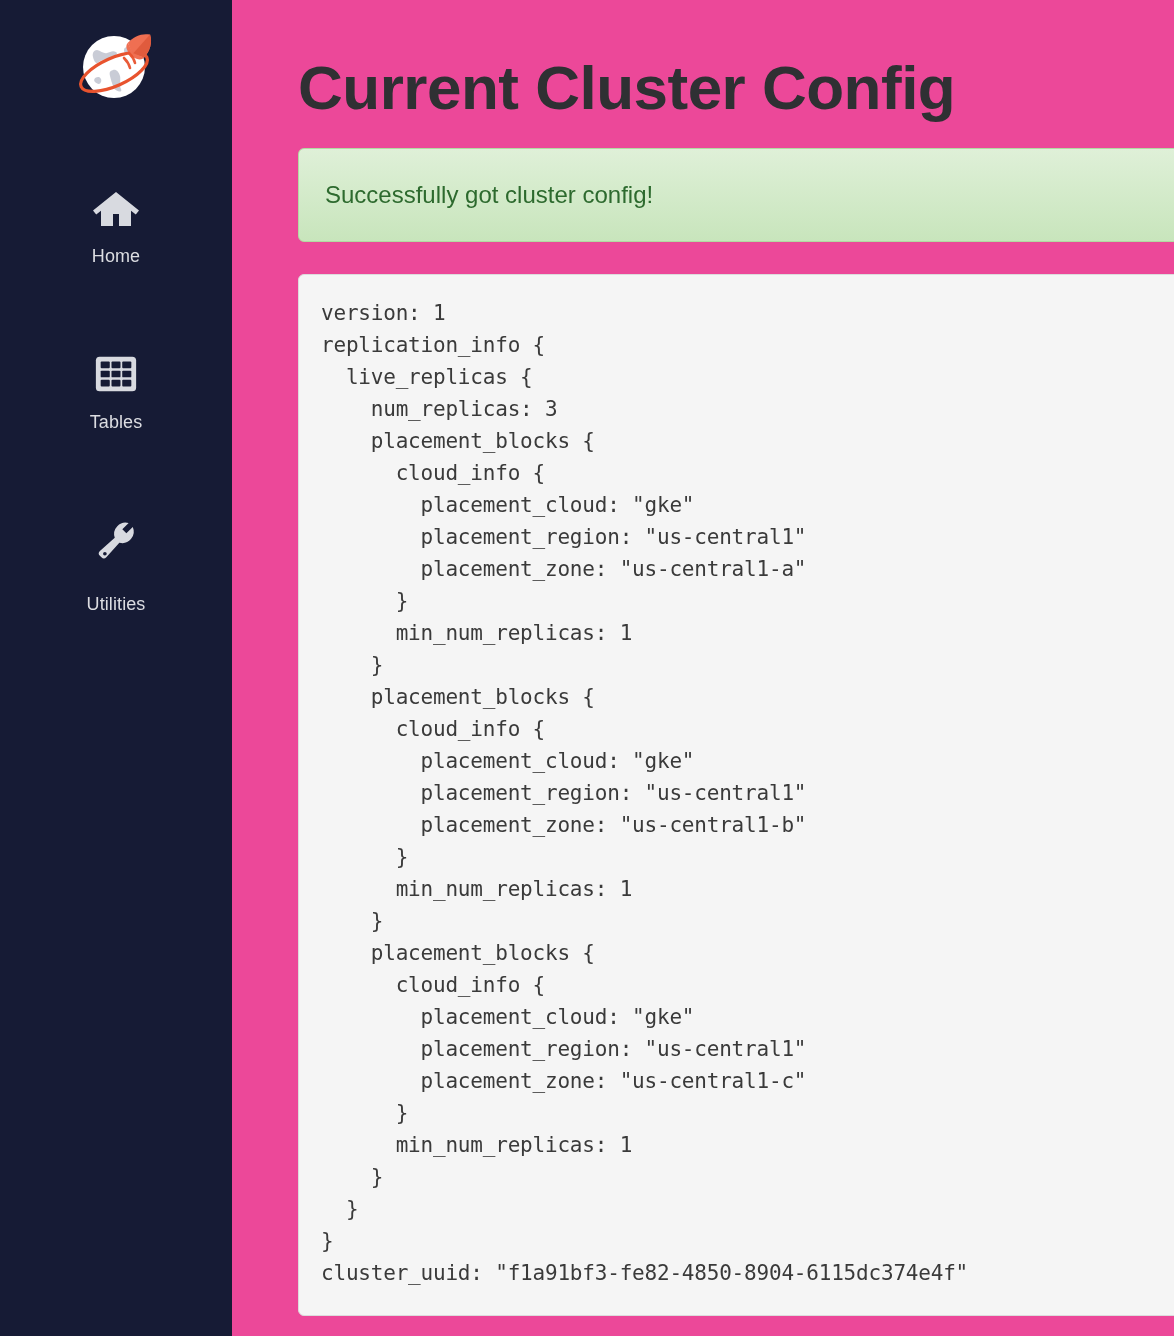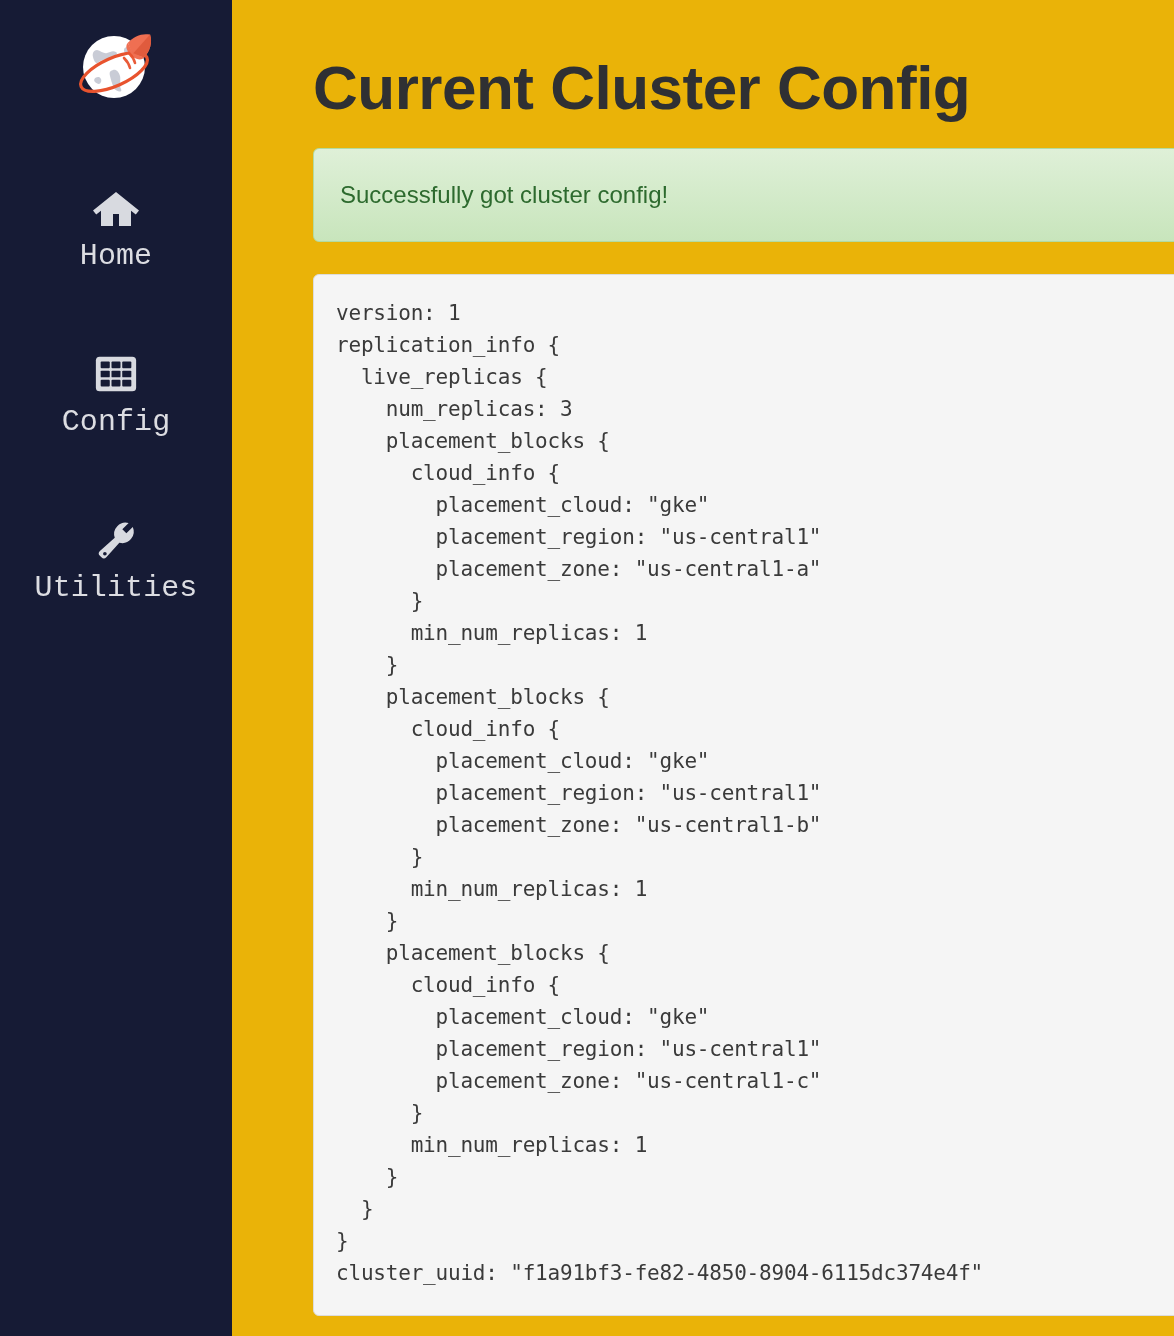--- a/index.html
+++ b/index.html
@@ -49,47 +49,47 @@
     width: 100%;
     display: flex;
     flex-direction: column;
     align-items: center;
     justify-content: center;
     padding: 14px 0 12px 0;
     margin-bottom: 54px;
     cursor: pointer;
     text-decoration: none;
   }
-  .nav-item:last-child { margin-bottom: 0; }
+  .nav-item:last-child { margin-bottom: 0; gap: 16px; }
   .nav-icon {
     width: 48px;
     height: 48px;
     display: flex;
     align-items: center;
     justify-content: center;
     margin-bottom: 10px;
   }
   .nav-icon svg { display: block; }
   .nav-label {
     color: #dcdde2;
-    font-size: 30px;
+    font-size: 18px;
     line-height: 28px;
-    font-family: Liberation Mono, monospace;
+    font-family: Liberation Sans, sans-serif;
     letter-spacing: 0.1px;
     white-space: nowrap;
     text-align: right;
   }
 
   
   .main {
     flex: 1;
     height: 1336px;
-    background: #eab308;
-    box-sizing: border-box;
-    padding: 0 0 0 15px;
+    background: #ec4899;
+    box-sizing: border-box;
+    padding: 0 0 0 0;
     position: relative;
     overflow: hidden;
   }
   .main-inner {
     padding-left: 66px;
     padding-top: 52px;
     
     width: 1010px;
   }
   .page-title {
@@ -186,21 +186,21 @@
               <rect x="30.5" y="11" width="9.5" height="7" rx="1"></rect>
               <rect x="8" y="20.5" width="9.5" height="7" rx="1"></rect>
               <rect x="19.3" y="20.5" width="9.4" height="7" rx="1"></rect>
               <rect x="30.5" y="20.5" width="9.5" height="7" rx="1"></rect>
               <rect x="8" y="30" width="9.5" height="7" rx="1"></rect>
               <rect x="19.3" y="30" width="9.4" height="7" rx="1"></rect>
               <rect x="30.5" y="30" width="9.5" height="7" rx="1"></rect>
             </g>
           </svg>
         </span>
-        <span class="nav-label">Config</span>
+        <span class="nav-label">Tables</span>
       </a>
 
 
       <a class="nav-item">
         <span class="nav-icon">
           <svg viewBox="0 0 48 48" width="46" height="46" fill="#d8dae0" aria-hidden="true">
             <path d="M41.5 10.4 34.8 17l-4.2-4.2 6.6-6.6a12 12 0 0 0-14.5 15.4L7.2 35.4a3.6 3.6 0 0 0 0 5.1l1.6 1.6a3.6 3.6 0 0 0 5.1 0l13.6-15.3A12 12 0 0 0 41.5 10.4z"></path>
             <circle cx="12.4" cy="38.3" r="1.9" fill="#161b35"></circle>
           </svg>
         </span>

